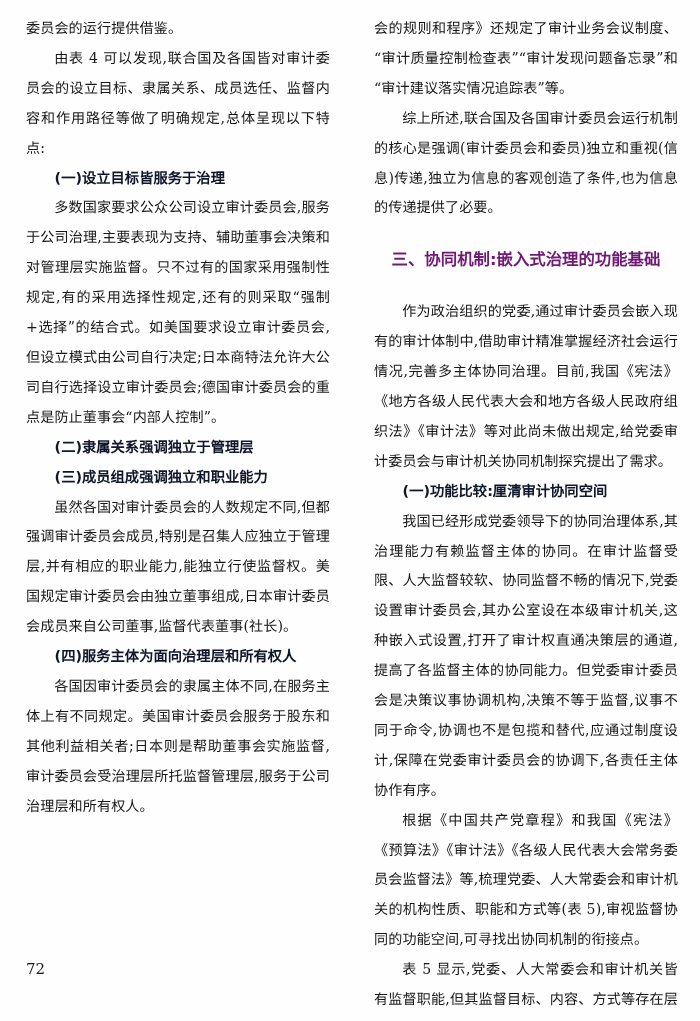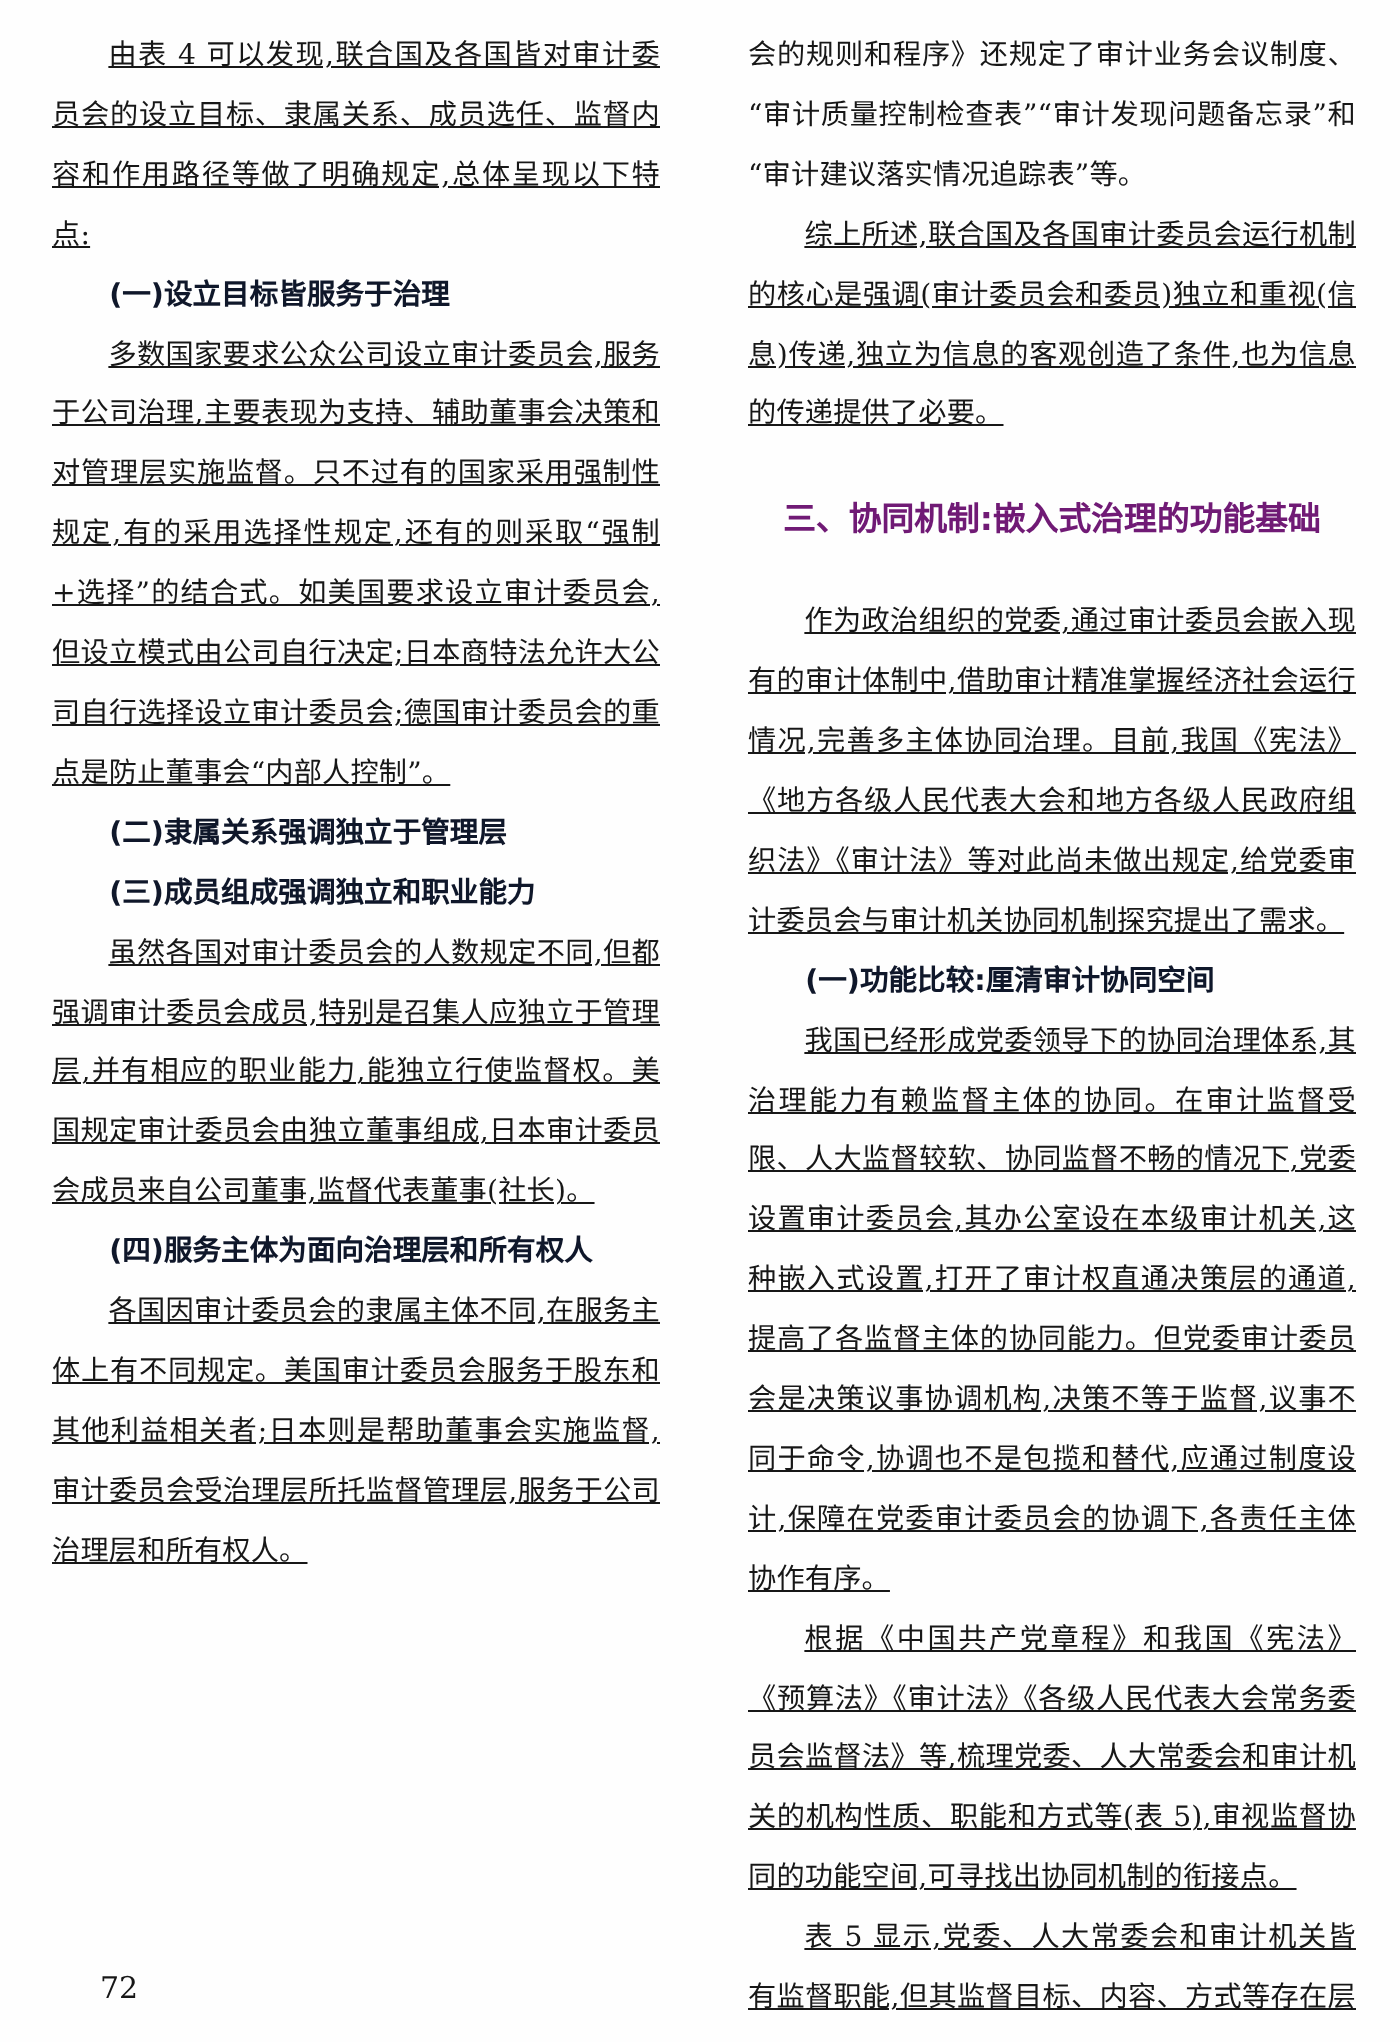--- a/index.html
+++ b/index.html
@@ -51,21 +51,20 @@
     line-height: 29.9px;
     text-align: justify;
     text-justify: inter-character;
     letter-spacing: 0.1px;
     font-family: "DejaVu Serif", "Liberation Serif", serif;
     color: #171717;
     -webkit-font-smoothing: antialiased;
   }
   p.body-par {
     text-indent: 2em;
-    text-decoration: underline;
   }
   p.cont-par {
     text-indent: 0;
   }
 
   h2.sub-heading {
     margin: 0;
     font-size: 14.3px;
     line-height: 29.9px;
     font-weight: bold;
@@ -85,36 +84,36 @@
     font-weight: bold;
     text-align: center;
     letter-spacing: 0px;
     font-family: "DejaVu Sans", "Liberation Sans", sans-serif;
     color: #701a75;
   }
 
   .page-number {
     position: absolute;
     left: 26px;
-    top: 985px;
+    top: 960px;
     font-size: 15px;
     line-height: 18px;
     font-family: "DejaVu Serif", "Liberation Serif", serif;
     color: #171717;
-    margin-left: 24px;
   }
 </style>
 </head>
 <body>
 
 <div class="page">
 
   <div class="columns">
 
     <div class="column">
+      <p class="cont-par">委员会的运行提供借鉴。</p>
 
       <p class="body-par">由表 4 可以发现,联合国及各国皆对审计委员会的设立目标、隶属关系、成员选任、监督内容和作用路径等做了明确规定,总体呈现以下特点:</p>
 
       <h2 class="sub-heading">(一)设立目标皆服务于治理</h2>
 
       <p class="body-par">多数国家要求公众公司设立审计委员会,服务于公司治理,主要表现为支持、辅助董事会决策和对管理层实施监督。只不过有的国家采用强制性规定,有的采用选择性规定,还有的则采取“强制+选择”的结合式。如美国要求设立审计委员会,但设立模式由公司自行决定;日本商特法允许大公司自行选择设立审计委员会;德国审计委员会的重点是防止董事会“内部人控制”。</p>
 
       <h2 class="sub-heading">(二)隶属关系强调独立于管理层</h2>
 
 

